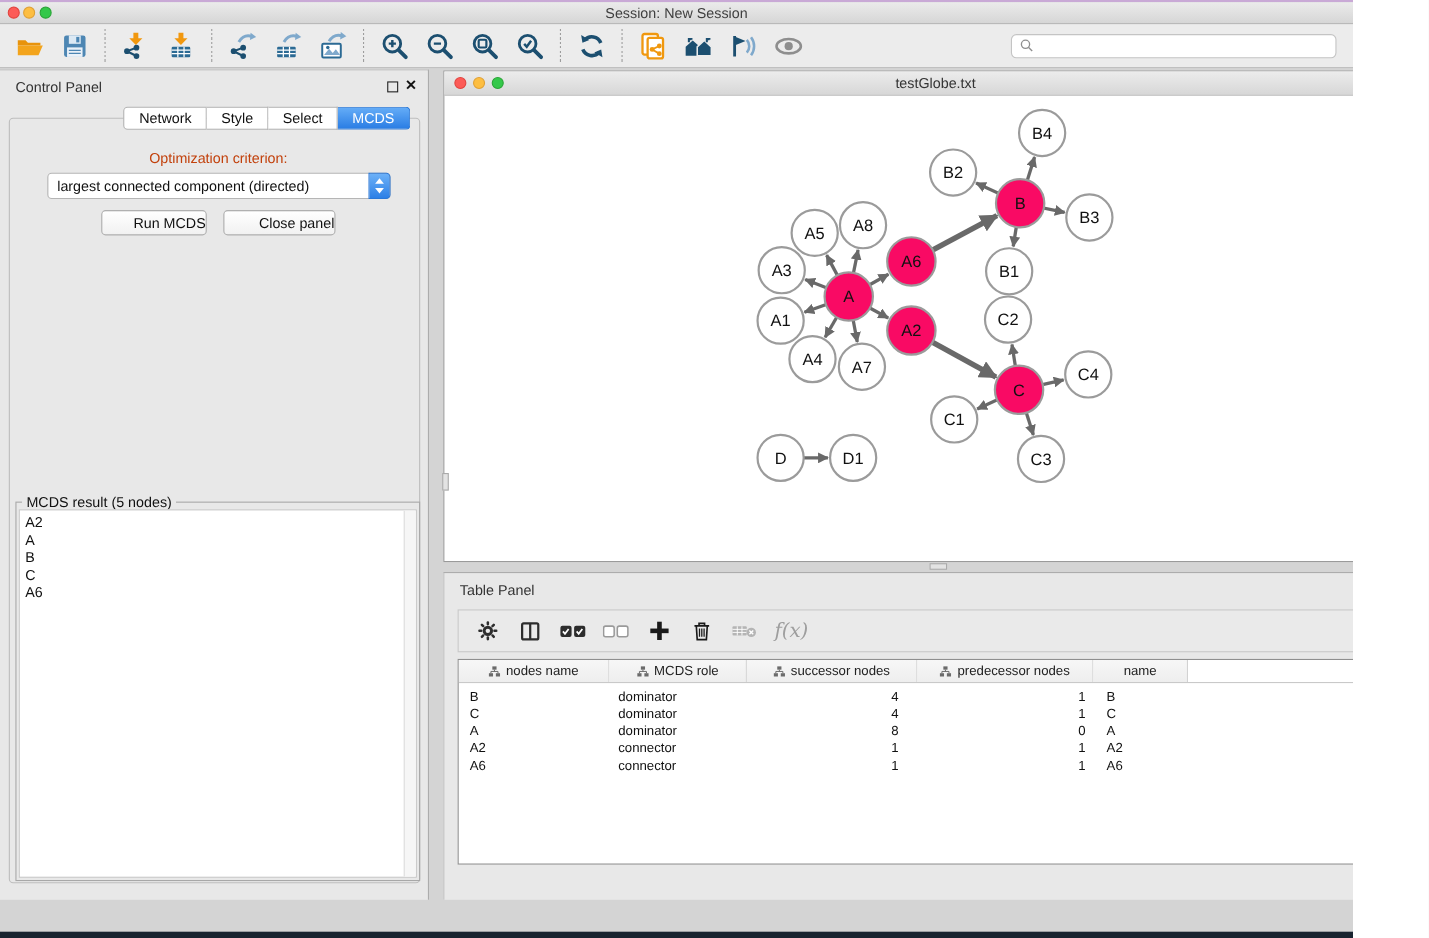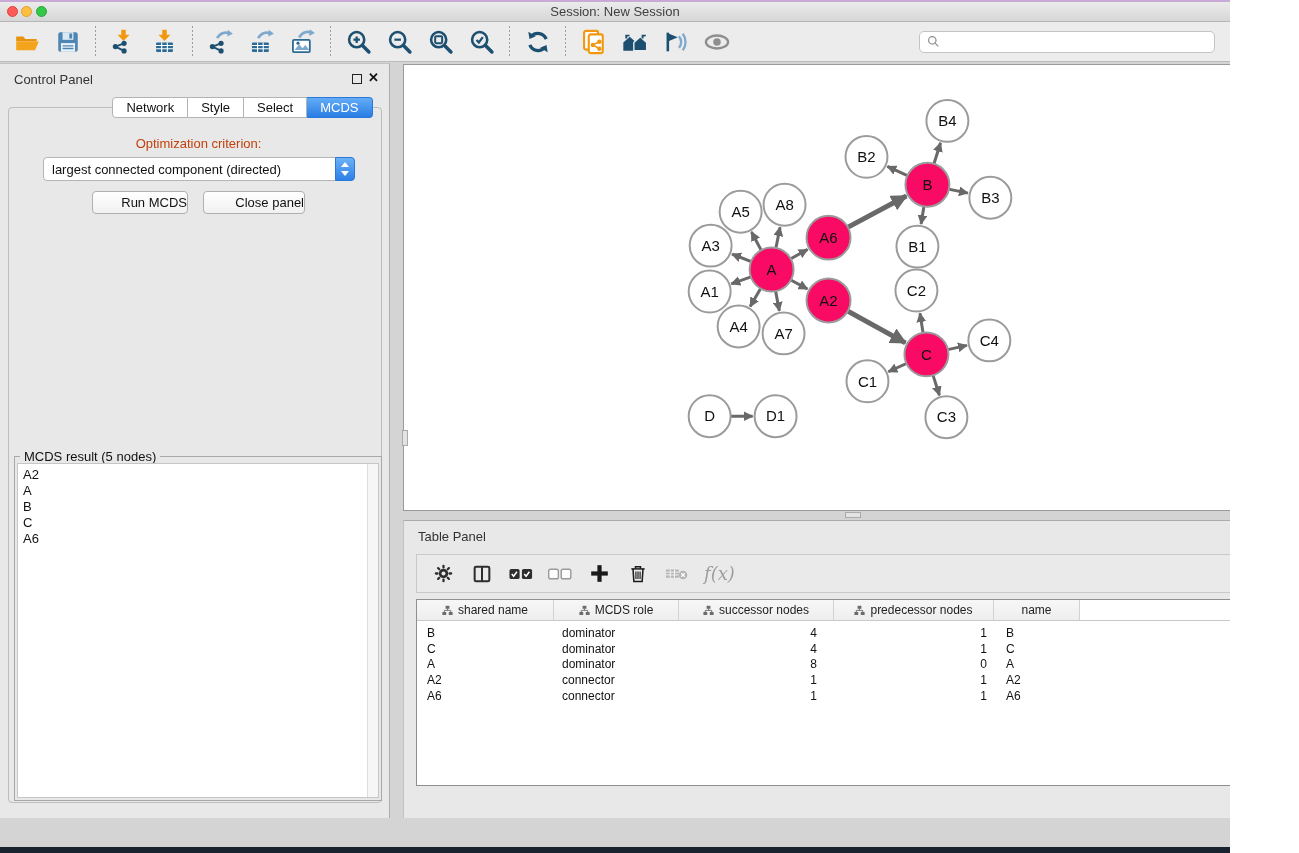--- a/index.html
+++ b/index.html
@@ -319,20 +319,26 @@
       <div class="result-item">A2</div>
           <div class="result-item">A</div>
           <div class="result-item">B</div>
           <div class="result-item">C</div>
           <div class="result-item">A6</div>
         </div>
     </div>
   </div>
 
   <div class="net-window">
+    <div class="net-titlebar">
+      <span class="ntl red"></span>
+      <span class="ntl yellow"></span>
+      <span class="ntl green"></span>
+      <span>testGlobe.txt</span>
+    </div>
     <div class="net-canvas">
       <svg id="graph-svg" viewBox="0 0 894 424" preserveAspectRatio="none">
         <defs>
           <marker id="arrowhead" viewBox="0 0 10 10" refX="9" refY="5" markerWidth="3.3" markerHeight="3.3" orient="auto" markerUnits="strokeWidth">
             <path d="M0,0 L10,5 L0,10 z" fill="#696969"></path>
           </marker>
         </defs>
         <g id="edges">
             <line x1="368" y1="183" x2="327.67583814606866" y2="197.30857356107242" stroke="#696969" stroke-width="3" marker-end="url(#arrowhead)"></line>
             <line x1="368" y1="183" x2="328.40301688903986" y2="167.42085910388454" stroke="#696969" stroke-width="3" marker-end="url(#arrowhead)"></line>
@@ -514,21 +520,21 @@
     </div>
     <div class="tp-table">
       <div class="thead">
           <div class="th" style="width: 137px;">
             <svg width="11" height="11" viewBox="0 0 11 11">
               <rect x="3.6" y="0.8" width="3.8" height="3" fill="#6b6b6b"></rect>
               <rect x="0.4" y="7" width="3.8" height="3" fill="#6b6b6b"></rect>
               <rect x="6.8" y="7" width="3.8" height="3" fill="#6b6b6b"></rect>
               <path d="M5.5 3.8 V5.4 M2.3 7 V5.4 H8.7 V7" stroke="#6b6b6b" stroke-width="0.9" fill="none"></path>
             </svg>
-            <span>shared name</span>
+            <span>nodes name</span>
           </div>
           <div class="th" style="width: 125px;">
             <svg width="11" height="11" viewBox="0 0 11 11">
               <rect x="3.6" y="0.8" width="3.8" height="3" fill="#6b6b6b"></rect>
               <rect x="0.4" y="7" width="3.8" height="3" fill="#6b6b6b"></rect>
               <rect x="6.8" y="7" width="3.8" height="3" fill="#6b6b6b"></rect>
               <path d="M5.5 3.8 V5.4 M2.3 7 V5.4 H8.7 V7" stroke="#6b6b6b" stroke-width="0.9" fill="none"></path>
             </svg>
             <span>MCDS role</span>
           </div>

